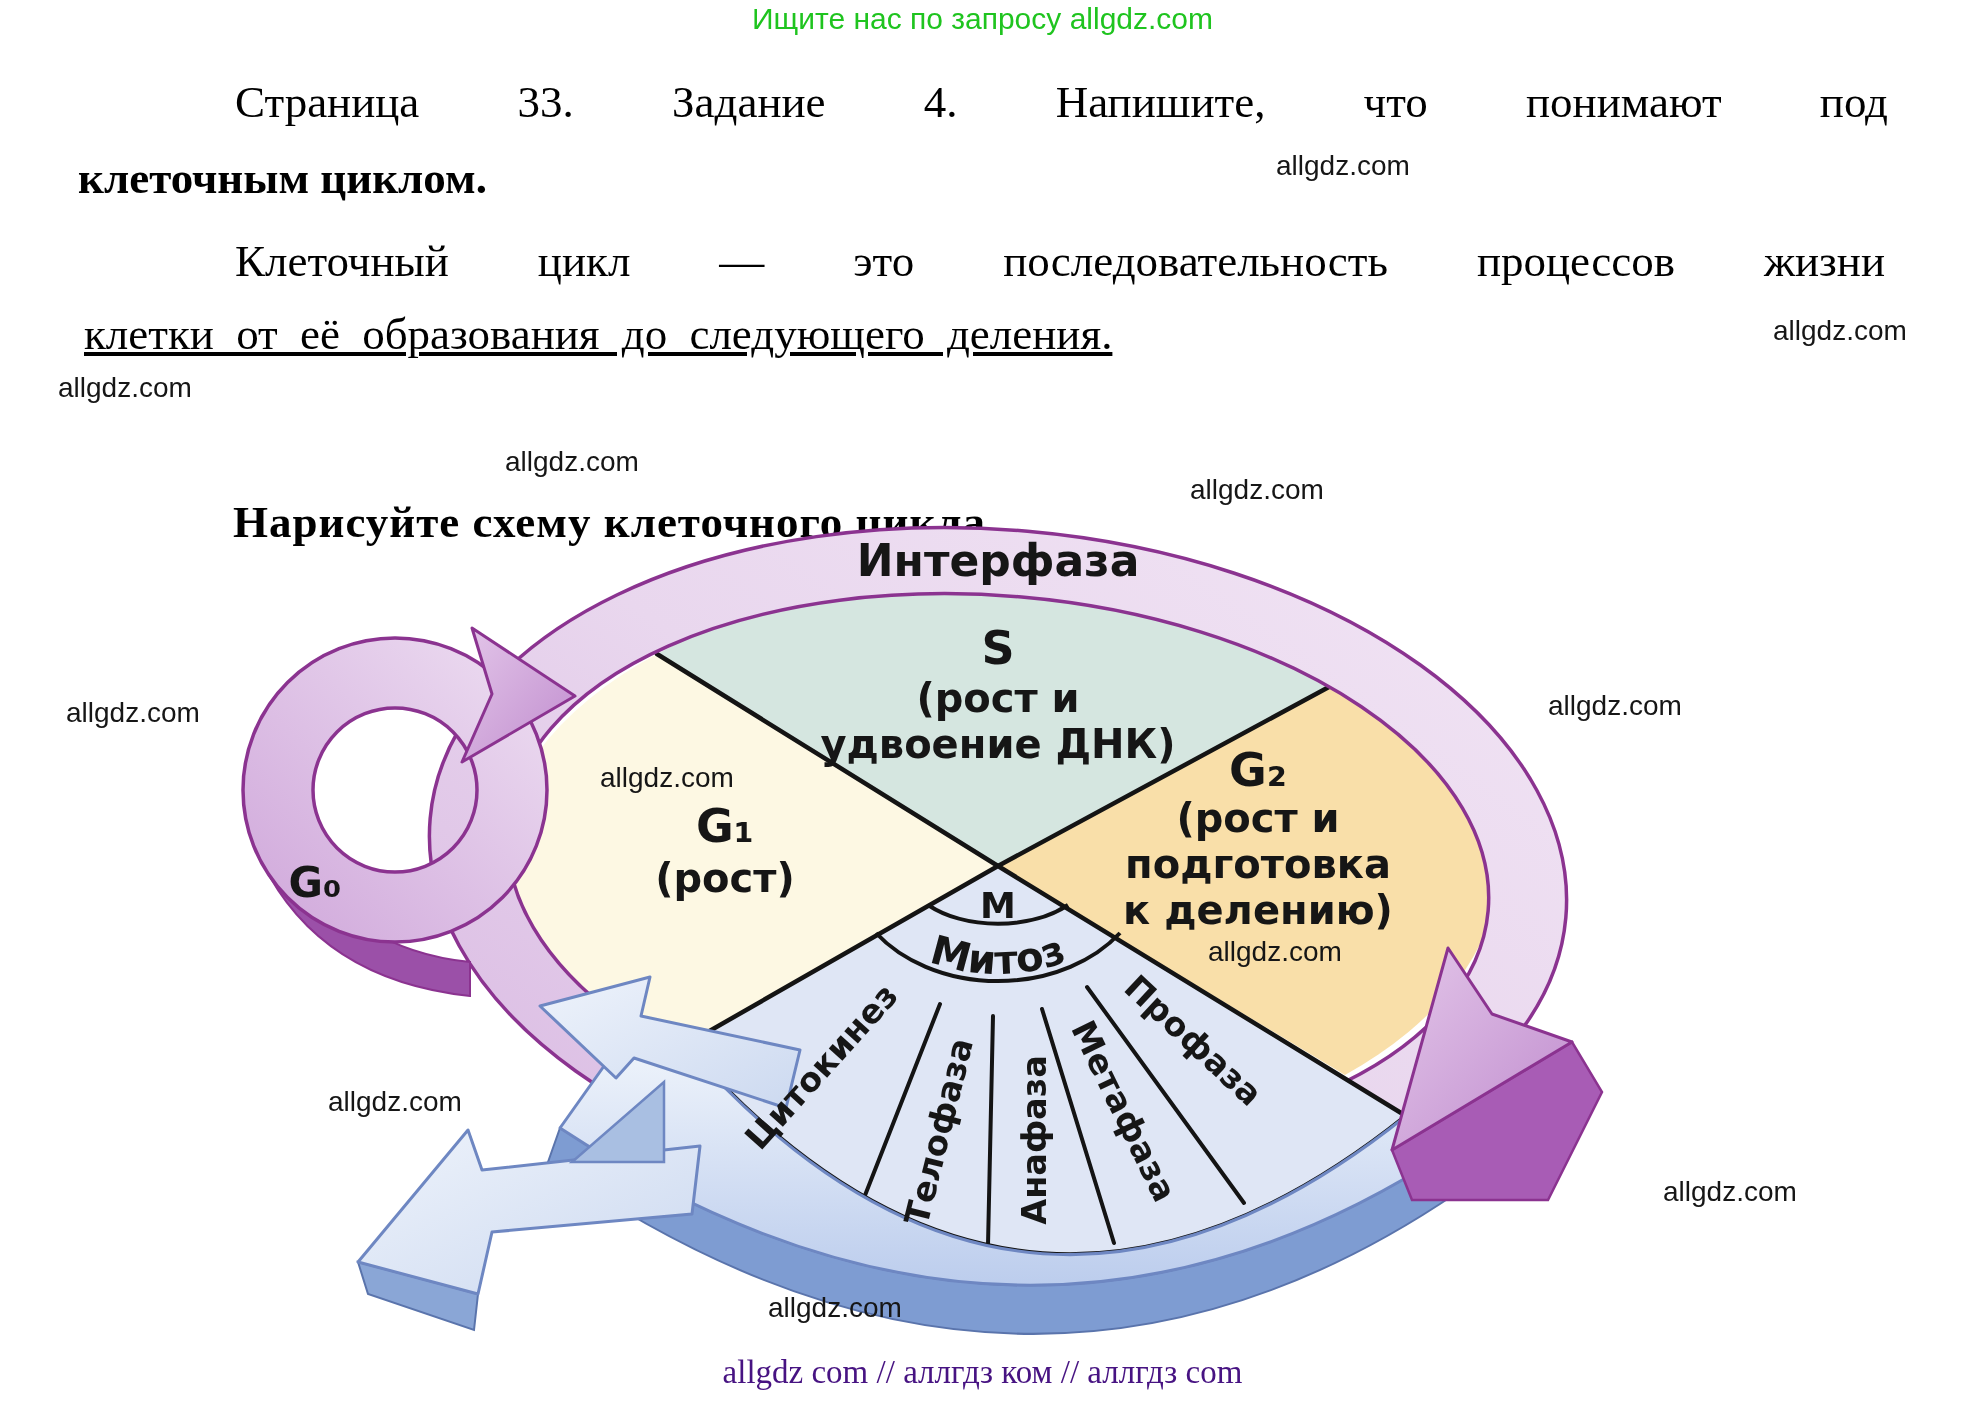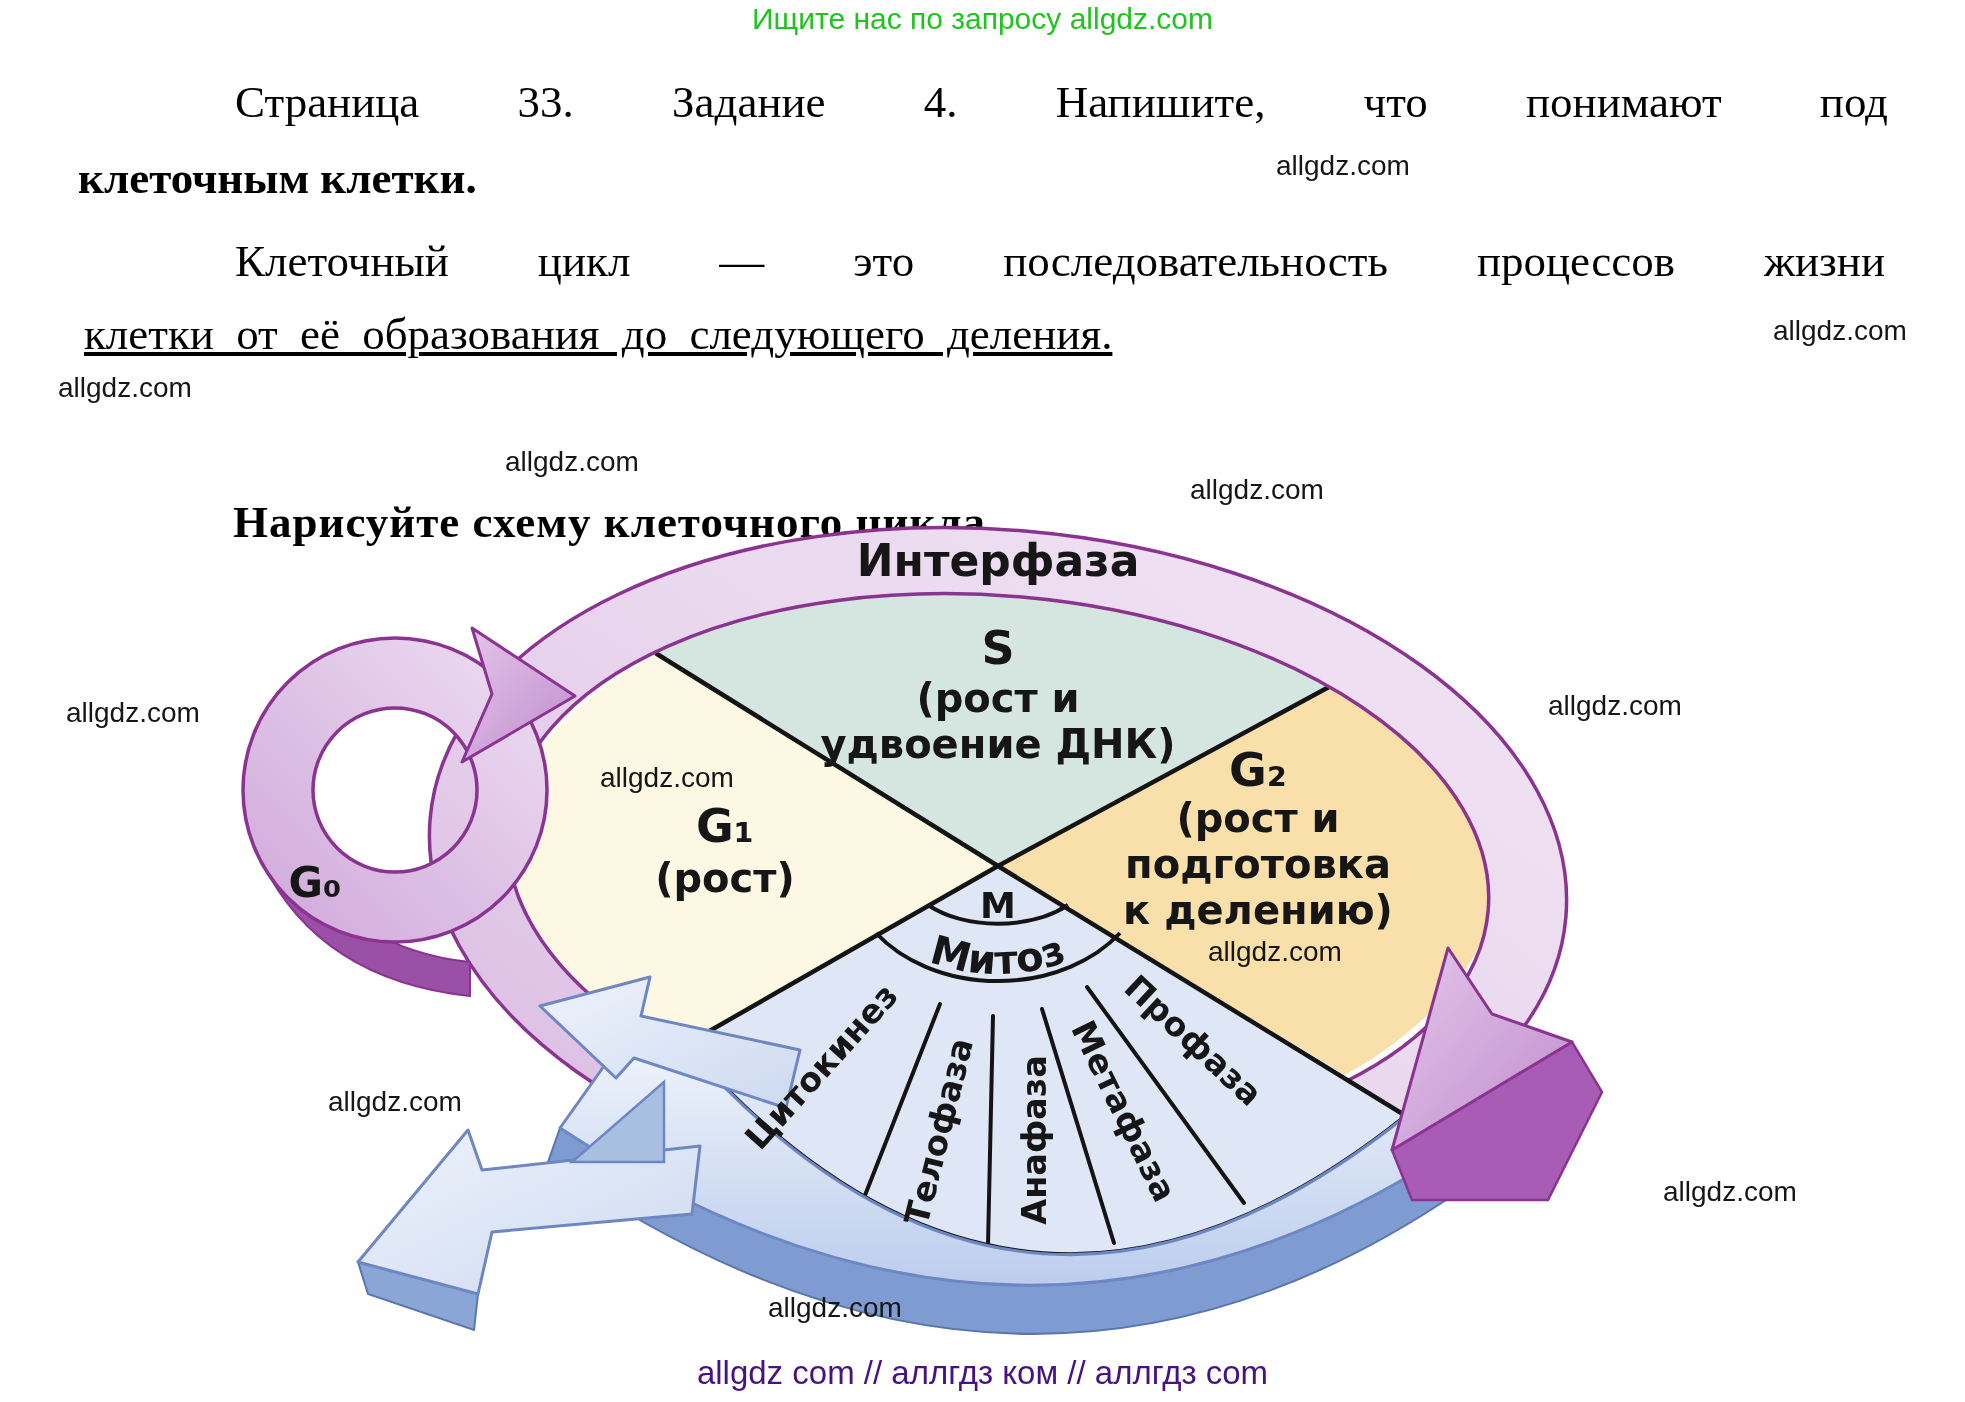--- a/index.html
+++ b/index.html
@@ -25,35 +25,35 @@
       color:#161616;white-space:nowrap;}
   .wm-1{left:1276px;top:150px;}  .wm-2{left:1773px;top:315px;}
   .wm-3{left:58px;top:372px;}    .wm-4{left:505px;top:446px;}
   .wm-5{left:1190px;top:474px;}  .wm-6{left:66px;top:697px;}
   .wm-7{left:1548px;top:690px;}  .wm-8{left:600px;top:762px;}
   .wm-9{left:1208px;top:936px;}  .wm-10{left:328px;top:1086px;}
   .wm-11{left:1663px;top:1176px;}.wm-12{left:768px;top:1292px;}
 
   
   .footer-note{position:absolute;left:0;top:1354px;width:100%;text-align:center;
-      font-family:Liberation Sans, sans-serif;font-size:33px;color:#471382;}
+      font-family:Liberation Serif, serif;font-size:33px;color:#471382;}
 
   
   .diagram{position:absolute;left:180px;top:460px;width:1480px;height:915px;}
   .dtxt{font-family:"DejaVu Sans",sans-serif;fill:#161616;font-weight:600;}
 </style>
 </head>
 <body>
 
 <div class="page">
 
   <div class="promo">Ищите нас по запросу allgdz.com</div>
 
   <div class="t-line title-l1">Страница 33. Задание 4. Напишите, что понимают под</div>
-  <div class="t-line title-l2">клеточным клетки.</div>
+  <div class="t-line title-l2">клеточным циклом.</div>
   <div class="t-line ans-l1">Клеточный цикл — это последовательность процессов жизни</div>
   <div class="t-line ans-l2">клетки от её образования до следующего деления.</div>
   <div class="t-line subhead">Нарисуйте схему клеточного цикла.</div>
 
   <svg class="diagram" viewBox="180 460 1480 915" xmlns="http://www.w3.org/2000/svg">
     <defs>
       <linearGradient id="ringGrad" x1="0" y1="1" x2="1" y2="0">
         <stop offset="0" stop-color="#d9b9e2"></stop>
           <stop offset="0.5" stop-color="#e9d7ee"></stop>
         <stop offset="1" stop-color="#f1e4f4"></stop>

